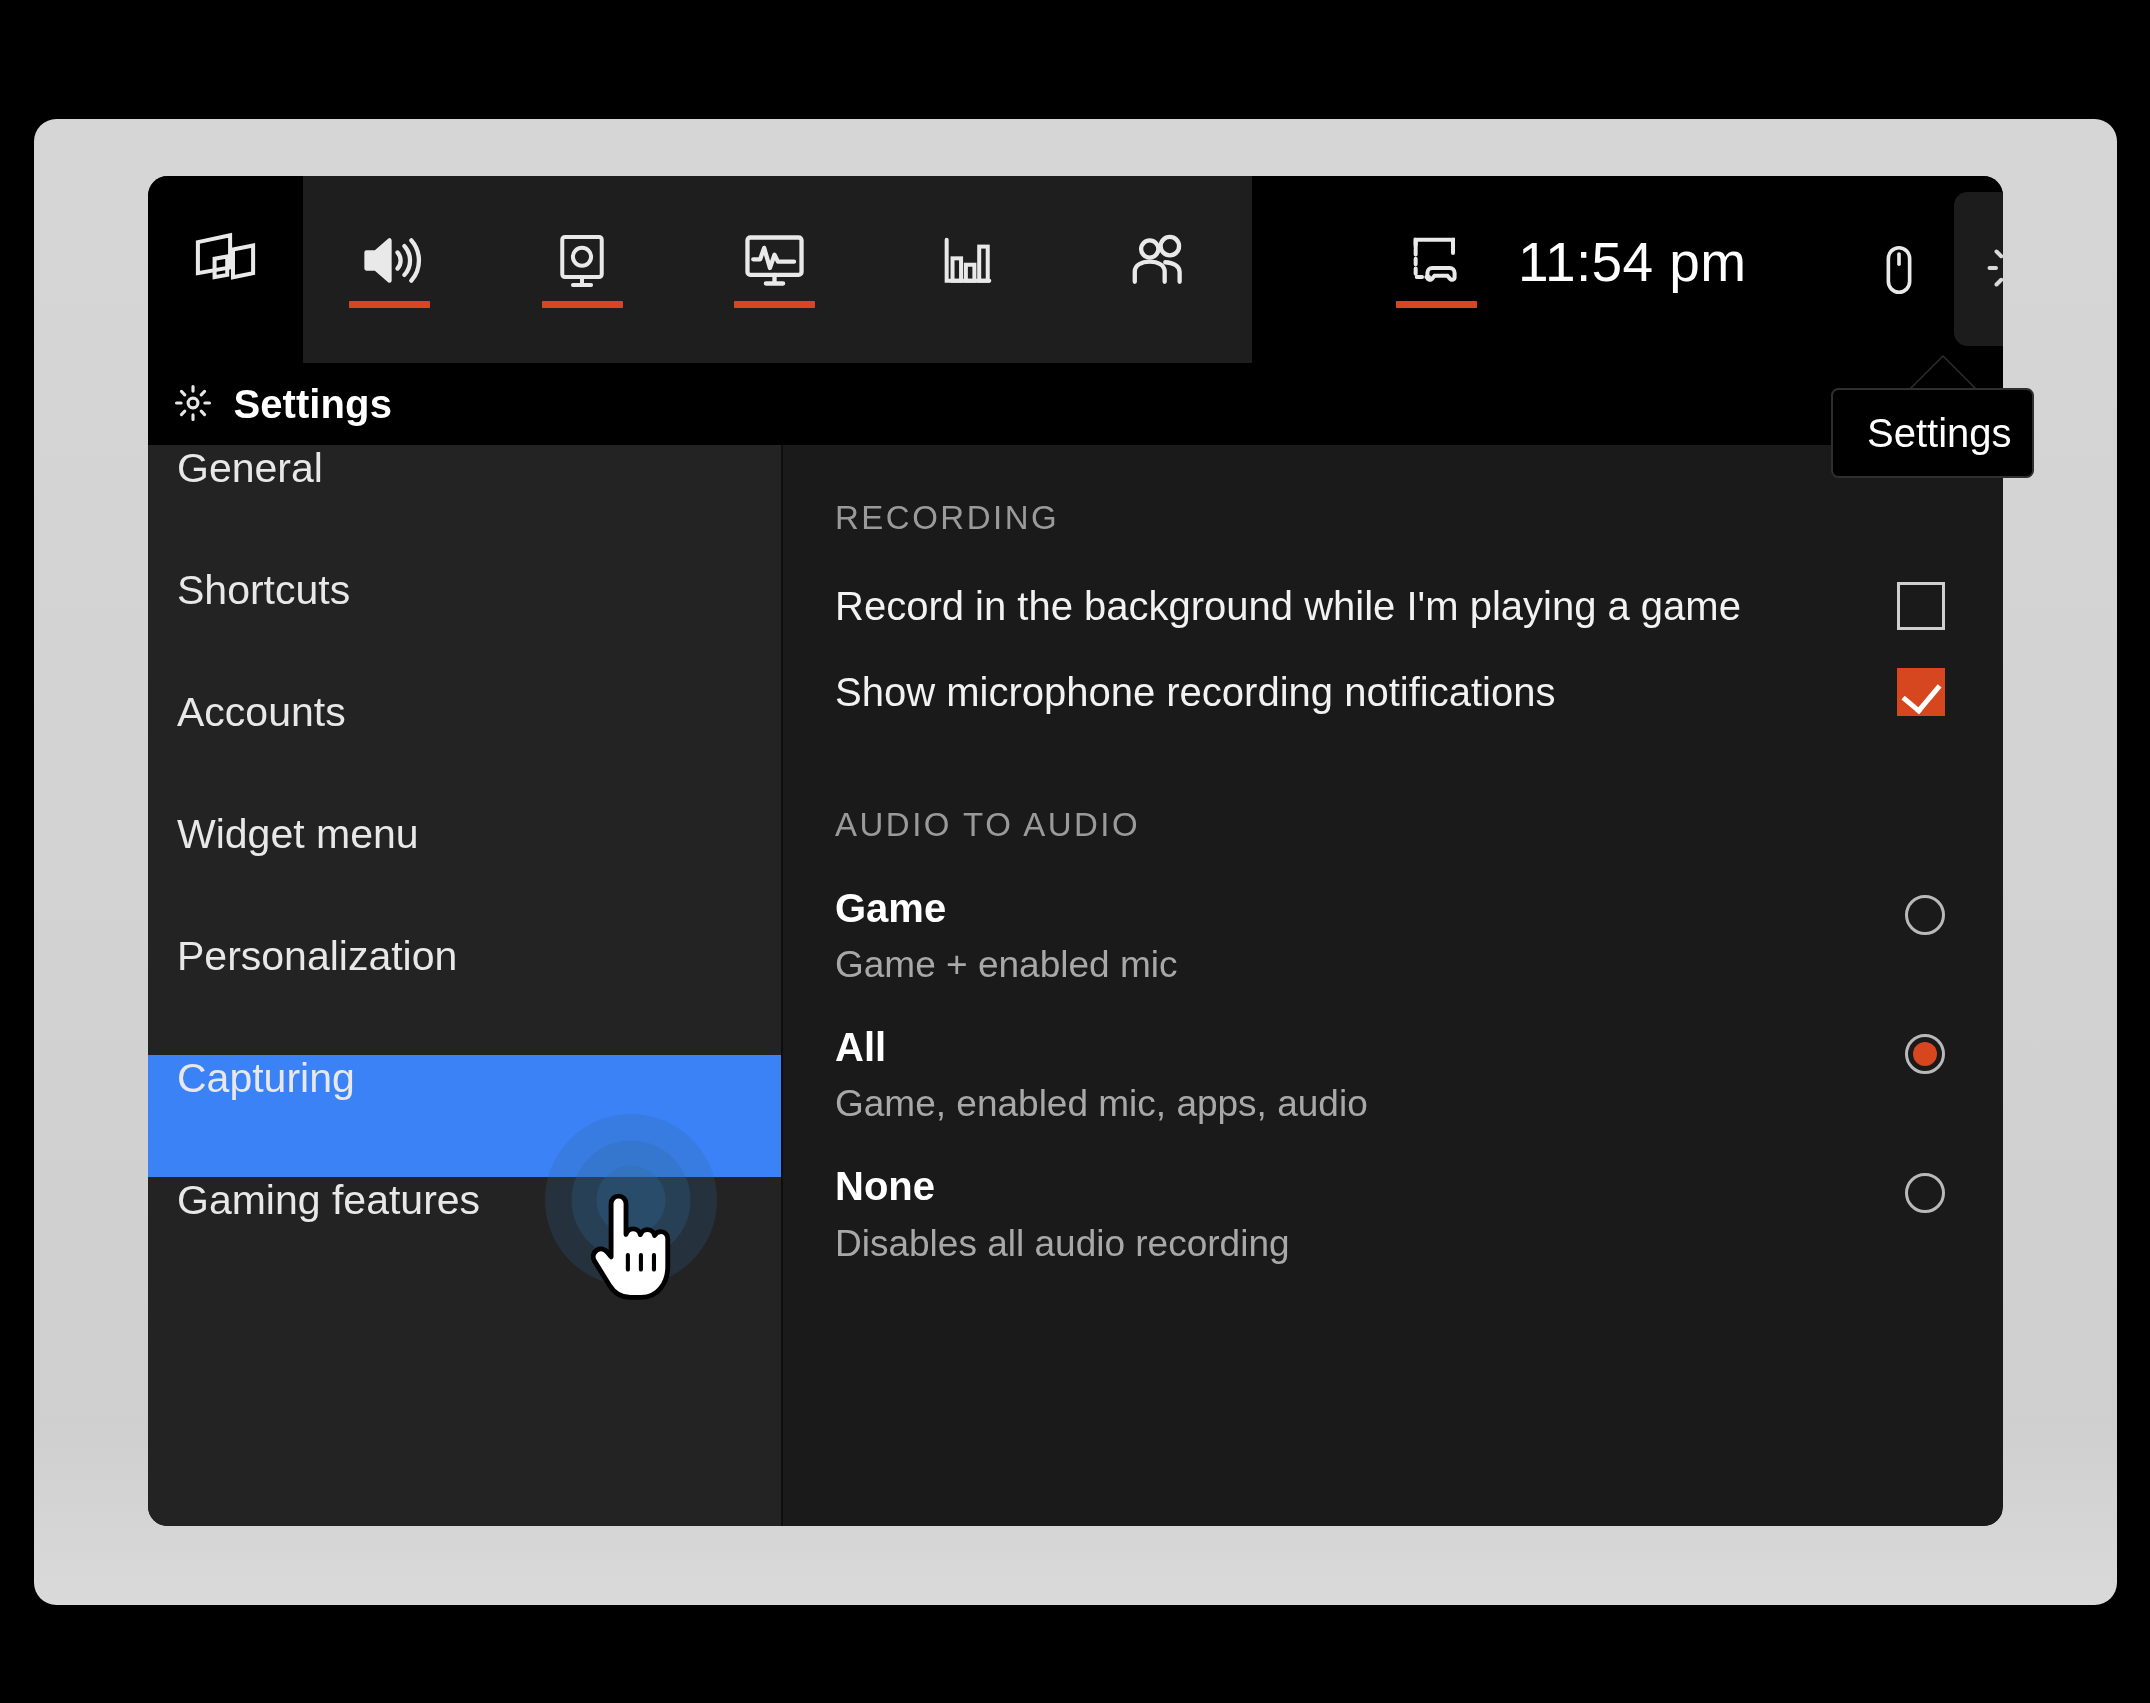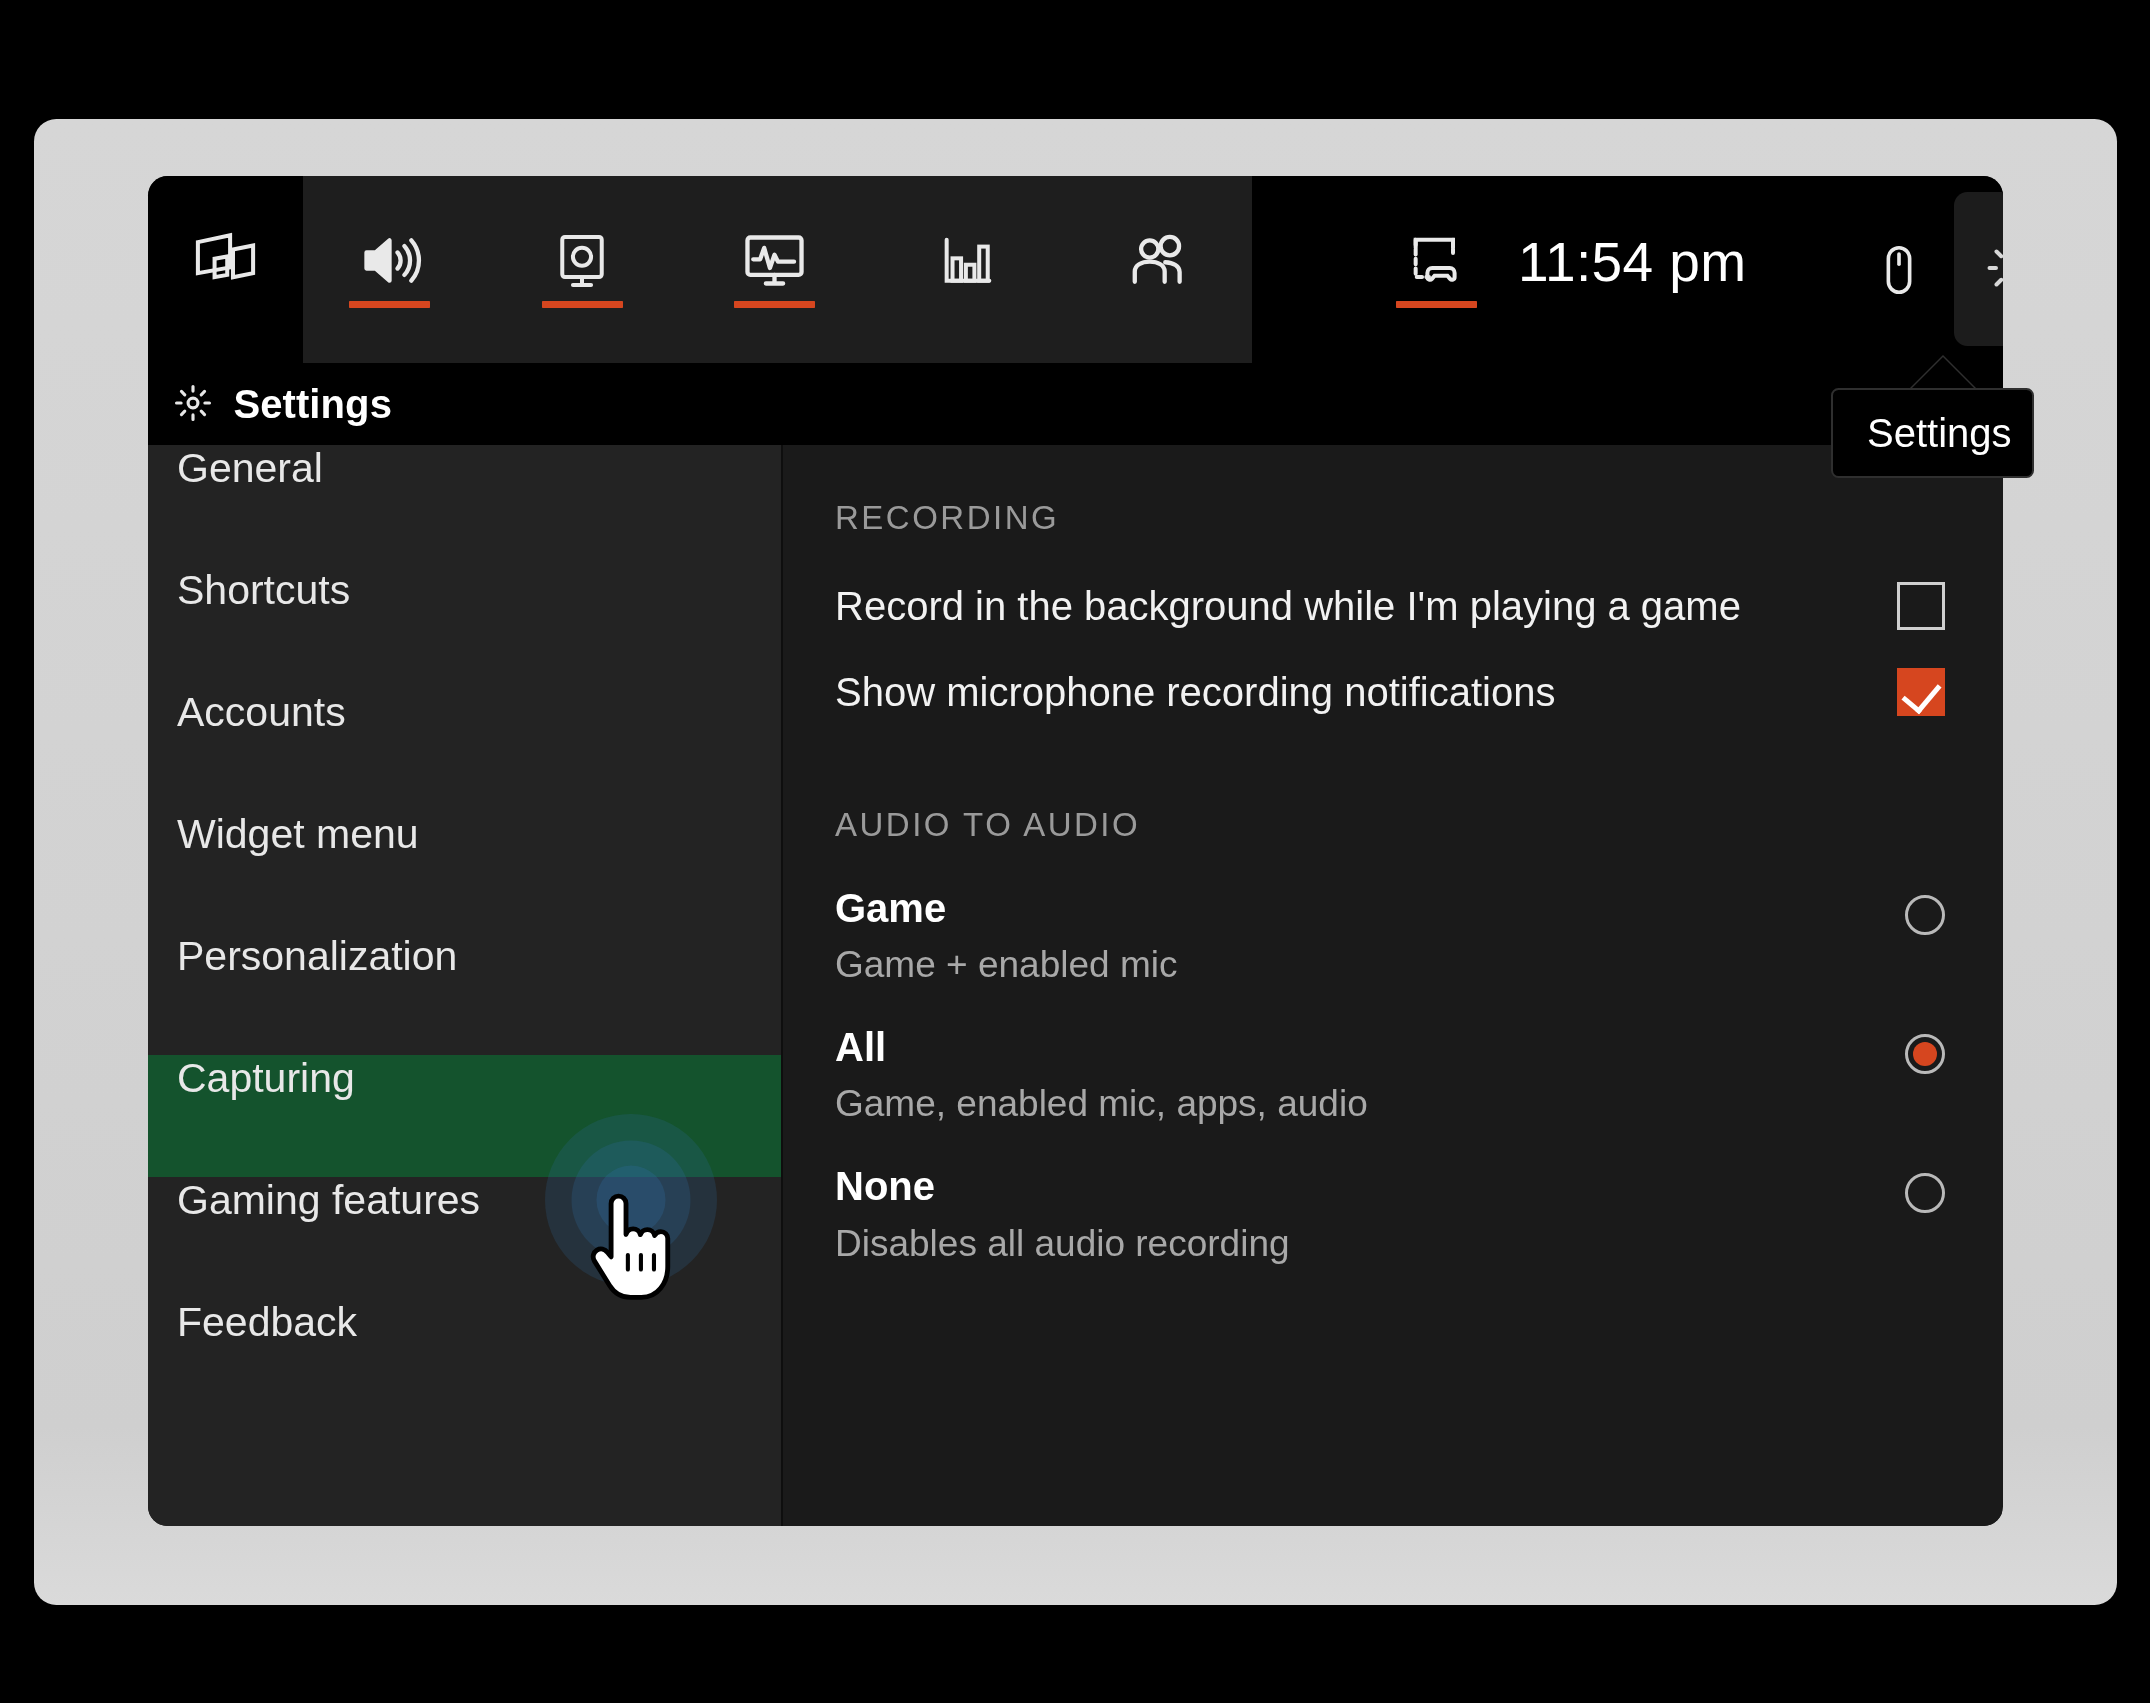--- a/index.html
+++ b/index.html
@@ -101,21 +101,21 @@
     overflow:hidden;background:#1a1a1a;
   }
   .sidebar{
     position:absolute;left:0;top:0;width:633px;height:1081px;background:#232323;
   }
   .sidebar-item{
     position:relative;height:122px;display:flex;align-items:flex-start;
     padding-left:29px;box-sizing:border-box;cursor:pointer;
   }
   .sidebar-item .lbl{color:#e8e8e8;font-size:41px;font-weight:400;}
-  .sidebar-item.selected{background:#14532d;}
+  .sidebar-item.selected{background:#3b82f6;}
   .divider-v{
     position:absolute;left:633px;top:0;width:2.2px;height:1081px;background:#0e0e0e;
   }
   .content{
     position:absolute;left:635px;top:3px;width:1219px;height:1081px;background:#1a1a1a;
     padding:0 57px 0 52px;box-sizing:border-box;
   }
   .section-title{
     color:#9a9a9a;font-size:33px;letter-spacing:2.5px;font-weight:400;
     padding-top:51px;
@@ -305,23 +305,20 @@
           <span class="lbl">Widget menu</span>
         </div>
         <div class="sidebar-item">
           <span class="lbl">Personalization</span>
         </div>
         <div class="sidebar-item selected">
           <span class="lbl">Capturing</span>
         </div>
         <div class="sidebar-item">
           <span class="lbl">Gaming features</span>
-        </div>
-        <div class="sidebar-item">
-          <span class="lbl">Feedback</span>
         </div>
       </div>
 
       <div class="divider-v"></div>
 
       <div class="content">
 
         <div class="section-title">RECORDING</div>
 
         <div class="row" style="margin-top:45px;">

